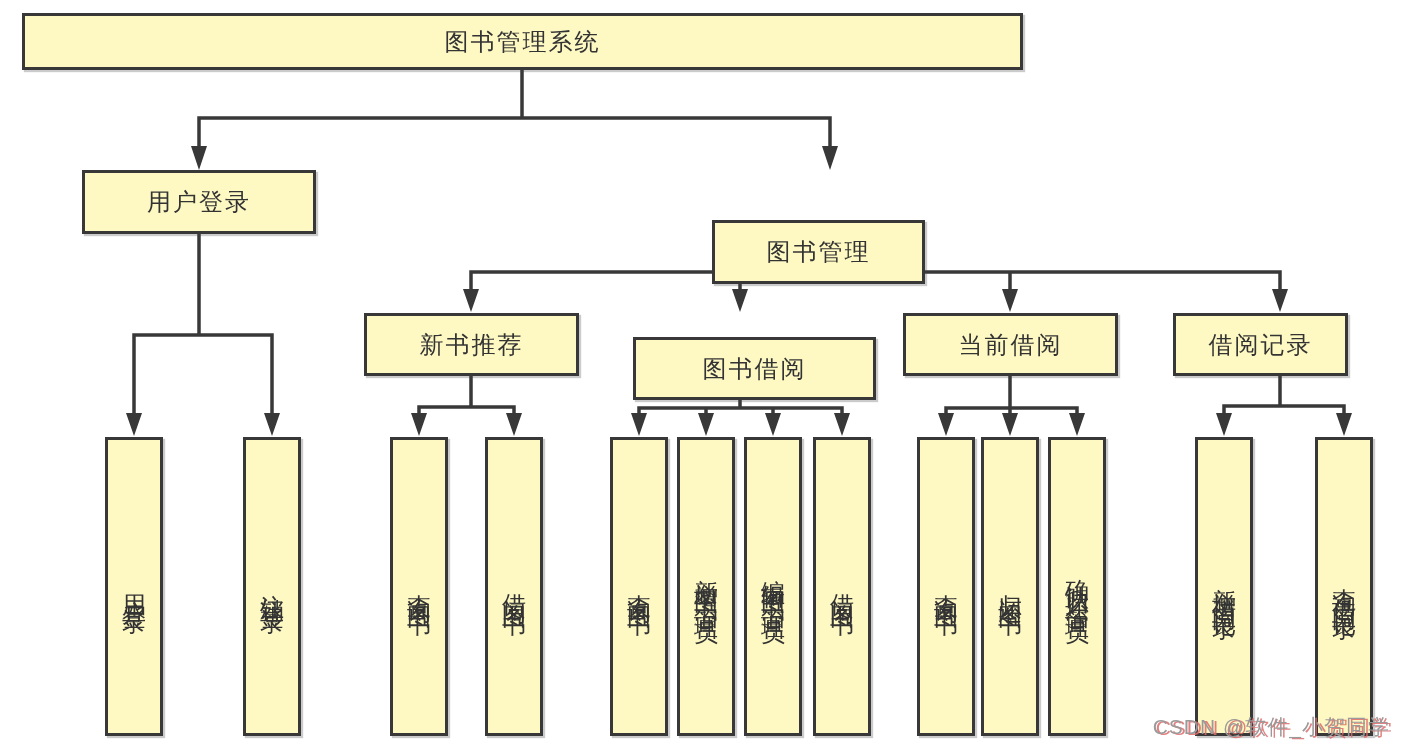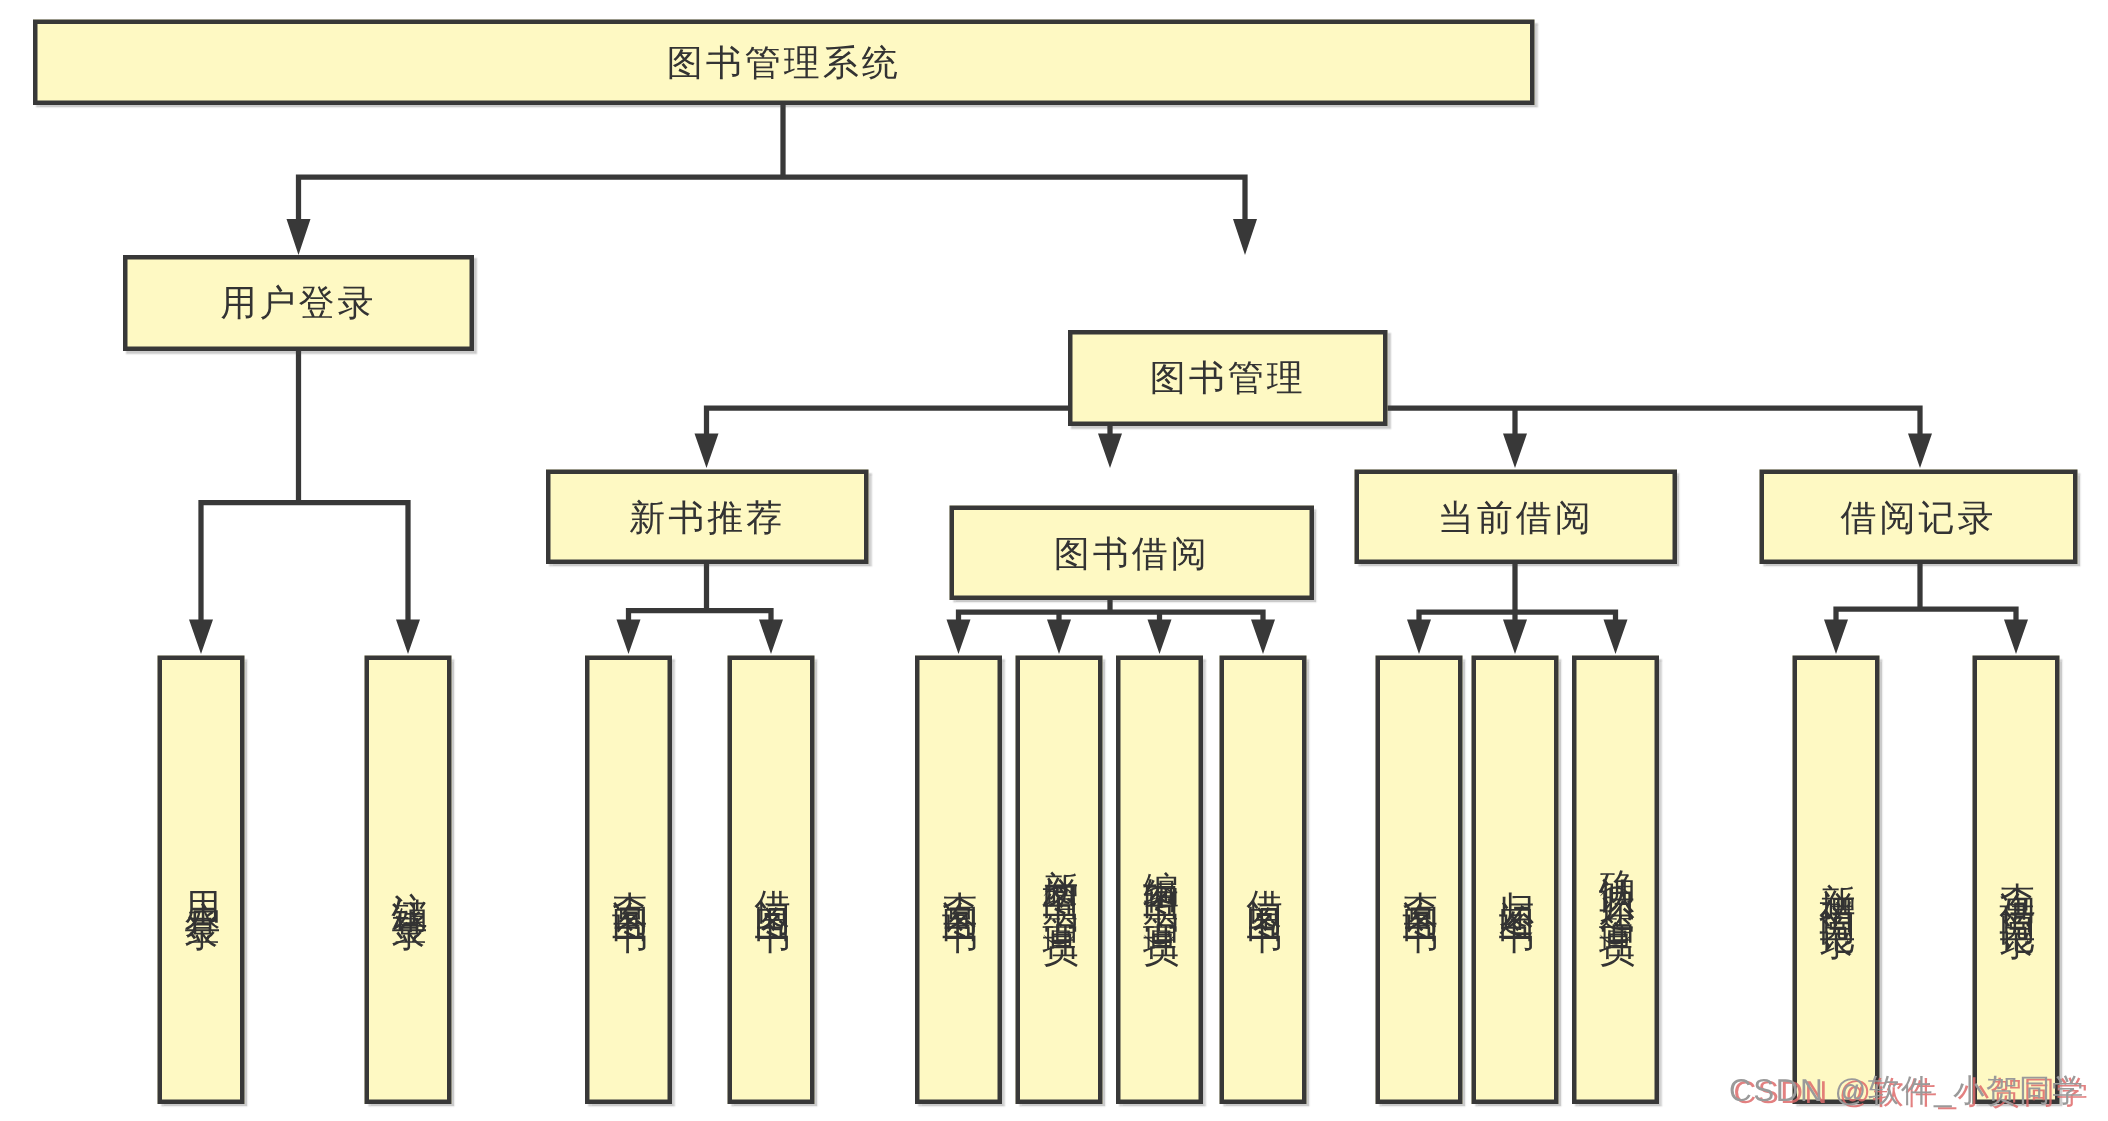--- a/index.html
+++ b/index.html
@@ -73,21 +73,21 @@
 
   <div class="box" style="left:364px;top:313px;width:215px;height:63px;">
     <span class="h-label">新书推荐</span>
   </div>
   <div class="box" style="left:633px;top:313px;width:243px;height:63px;margin-top:24px;">
     <span class="h-label">图书借阅</span>
   </div>
   <div class="box" style="left:903px;top:313px;width:215px;height:63px;">
     <span class="h-label">当前借阅</span>
   </div>
-  <div class="box" style="left:1173px;top:313px;width:212px;height:63px;">
+  <div class="box" style="left:1173px;top:313px;width:175px;height:63px;">
     <span class="h-label">借阅记录</span>
   </div>
 
   <div class="box" style="left:105px;top:437px;width:58px;height:299px;">
     <span class="v-label">用户登录</span>
   </div>
   <div class="box" style="left:243px;top:437px;width:58px;height:299px;">
     <span class="v-label">注销登录</span>
   </div>
   <div class="box" style="left:390px;top:437px;width:58px;height:299px;">

